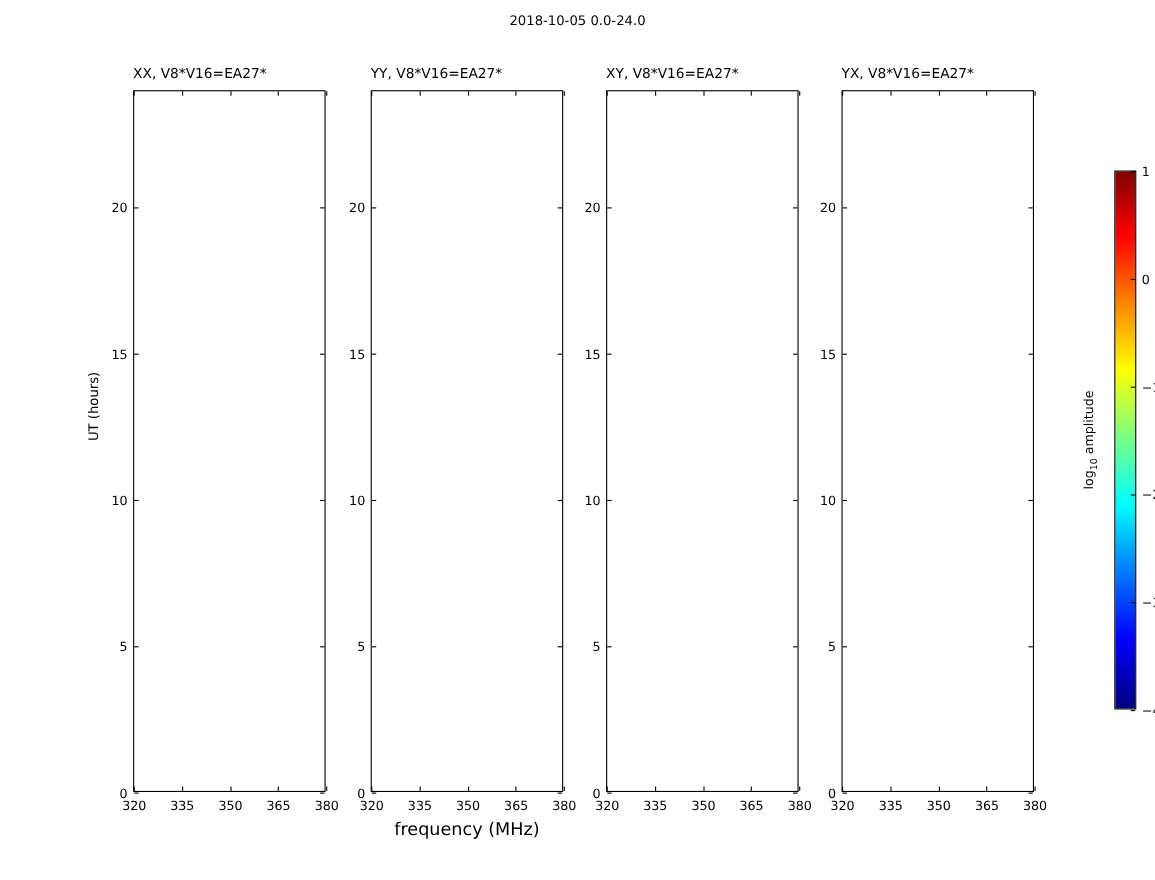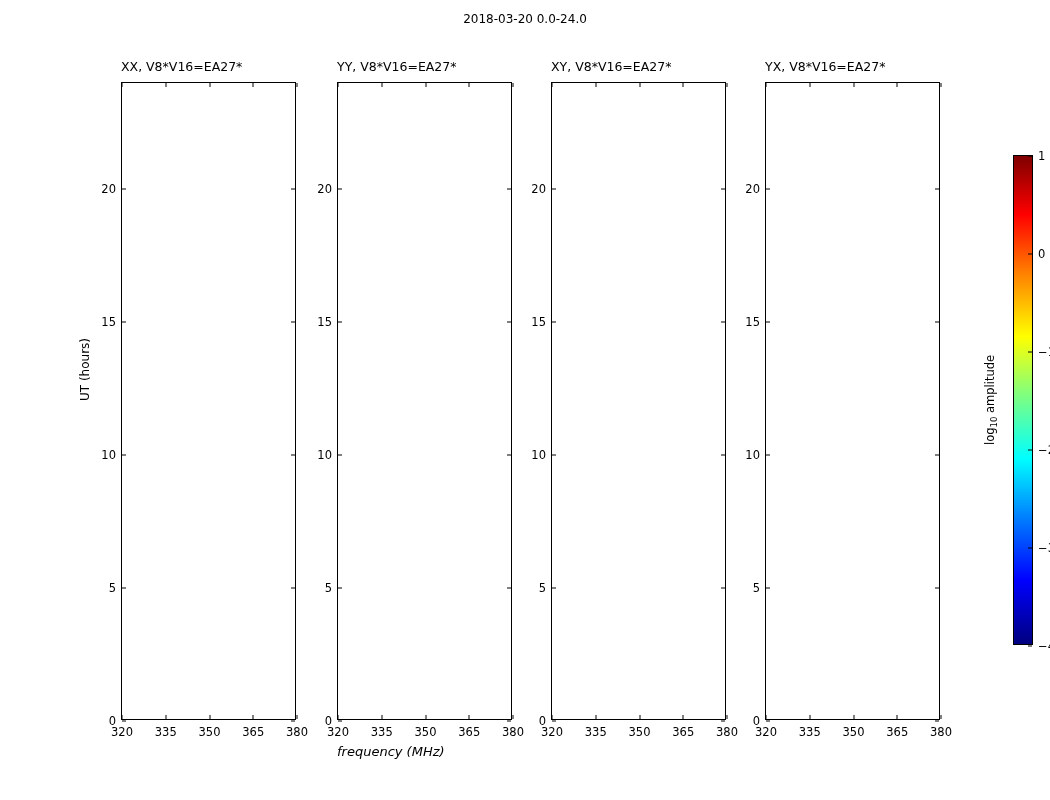--- a/index.html
+++ b/index.html
@@ -106,23 +106,22 @@
     transform: rotate(-90deg);
     transform-origin: 0 0;
     font-size: 12px;
     white-space: nowrap;
   }
   .xlabel {
     position: absolute;
     top: 744px;
     left: 337px;
     width: 175px;
-    text-align: left;
-    font-size: 13px;
-    font-style: italic;
+    text-align: center;
+    font-size: 16px;
   }
 
   
   #colorbar {
     position: absolute;
     left: 1013px;
     top: 155px;
     width: 20px;
     height: 490px;
     border: 1px solid #000;
@@ -161,21 +160,21 @@
     transform: rotate(-90deg);
     transform-origin: 0 0;
     font-size: 11.5px;
     white-space: nowrap;
   }
   .cblabel sub { font-size: 8.5px; }
 </style>
 </head>
 <body>
 
-<div class="suptitle">2018-03-20 0.0-24.0</div>
+<div class="suptitle">2018-10-05 0.0-24.0</div>
 
 <div class="ylabel">UT (hours)</div>
 <div class="xlabel">frequency (MHz)</div>
 
 <div class="panel" id="panel0">
   <div class="ptitle">XX, V8*V16=EA27*</div>
   <div class="axes">
       <div class="ytick" style="top: 638px;">0</div>
       <div class="ytick-mark" style="top: 638px;"></div>
       <div class="ytick-mark right" style="top: 638px;"></div>

